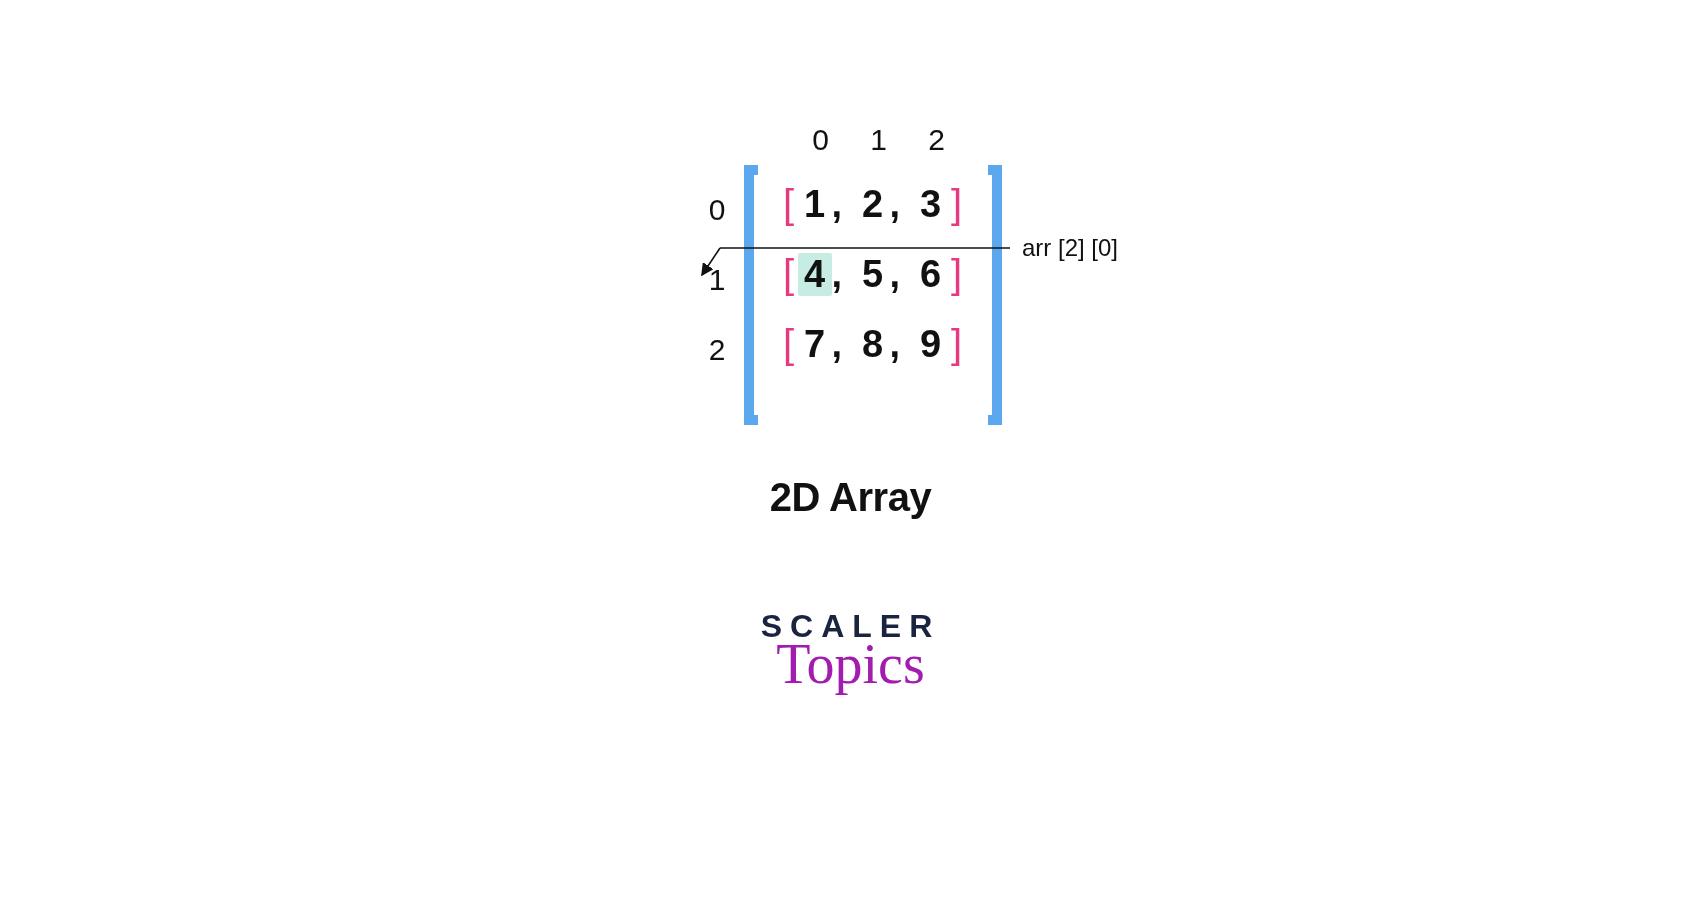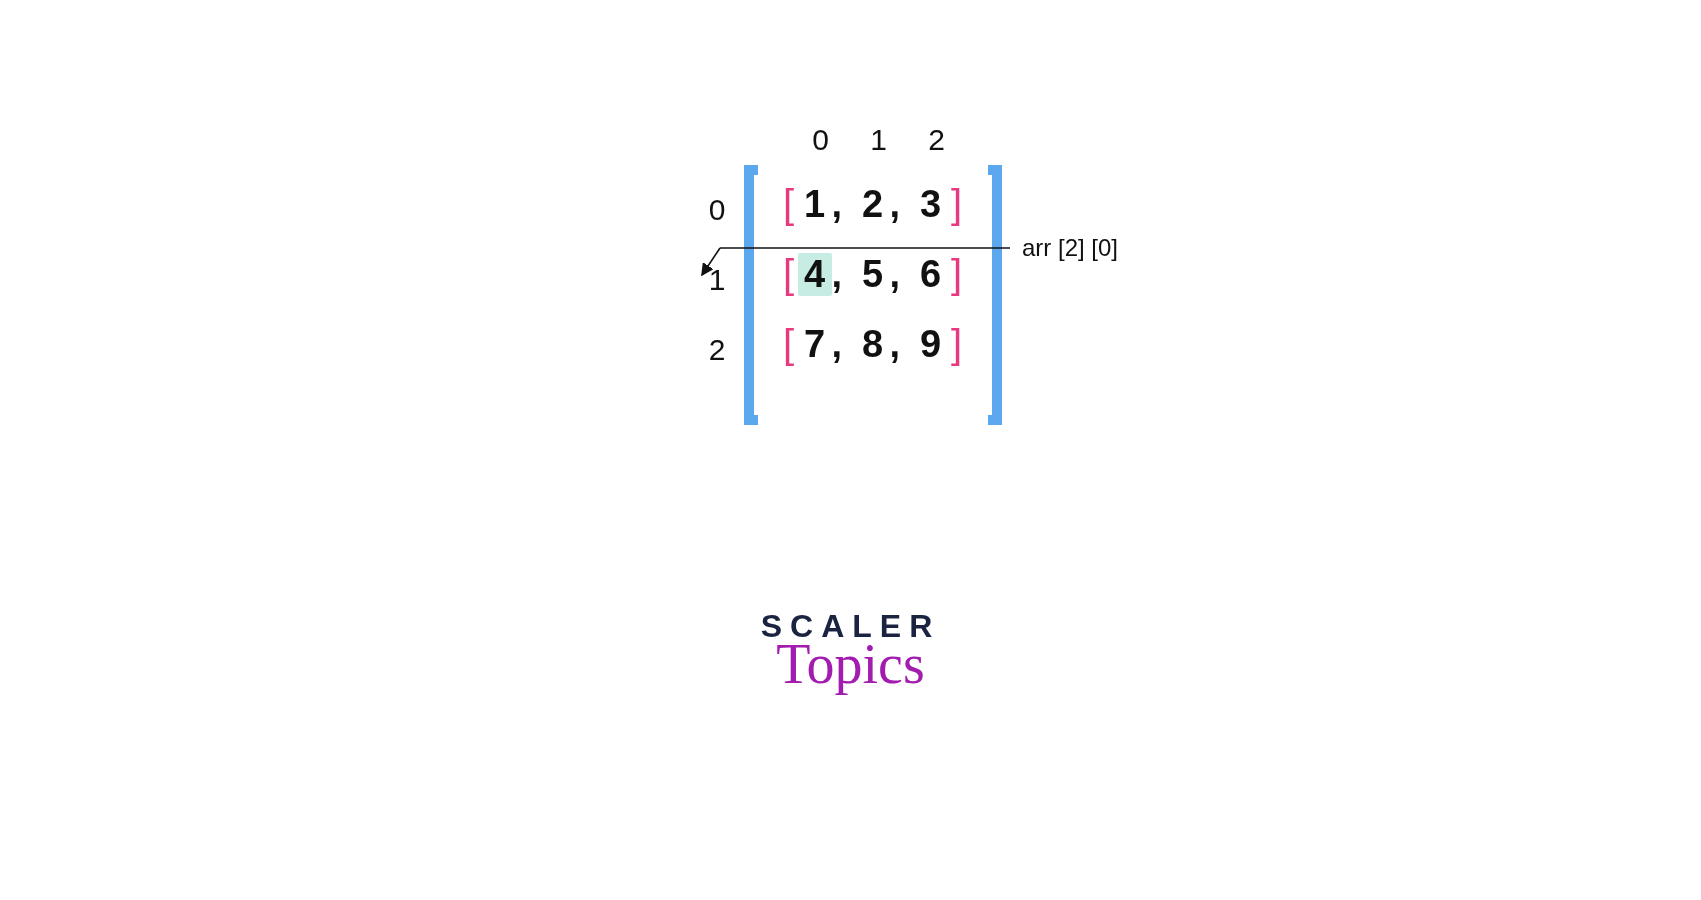--- a/index.html
+++ b/index.html
@@ -204,20 +204,21 @@
           <span class="inner-bracket">]</span>
         </div>
 
       </div>
     </div>
 
     <div class="bracket right"></div>
 
   </div>
 
+  <div class="caption">2D Array</div>
 </div>
 
 <svg class="arrow-svg" width="1701" height="900" style="left:0;top:0;">
   <defs>
     <marker id="arrowhead" markerWidth="8" markerHeight="8" refX="7" refY="4" orient="auto">
       <path d="M0,0 L8,4 L0,8 Z" fill="#111"></path>
     </marker>
   </defs>
   <line x1="1010" y1="248" x2="720" y2="248" stroke="#111" stroke-width="1.6"></line>
   <line x1="720" y1="248" x2="702" y2="275" stroke="#111" stroke-width="1.6" marker-end="url(#arrowhead)"></line>

